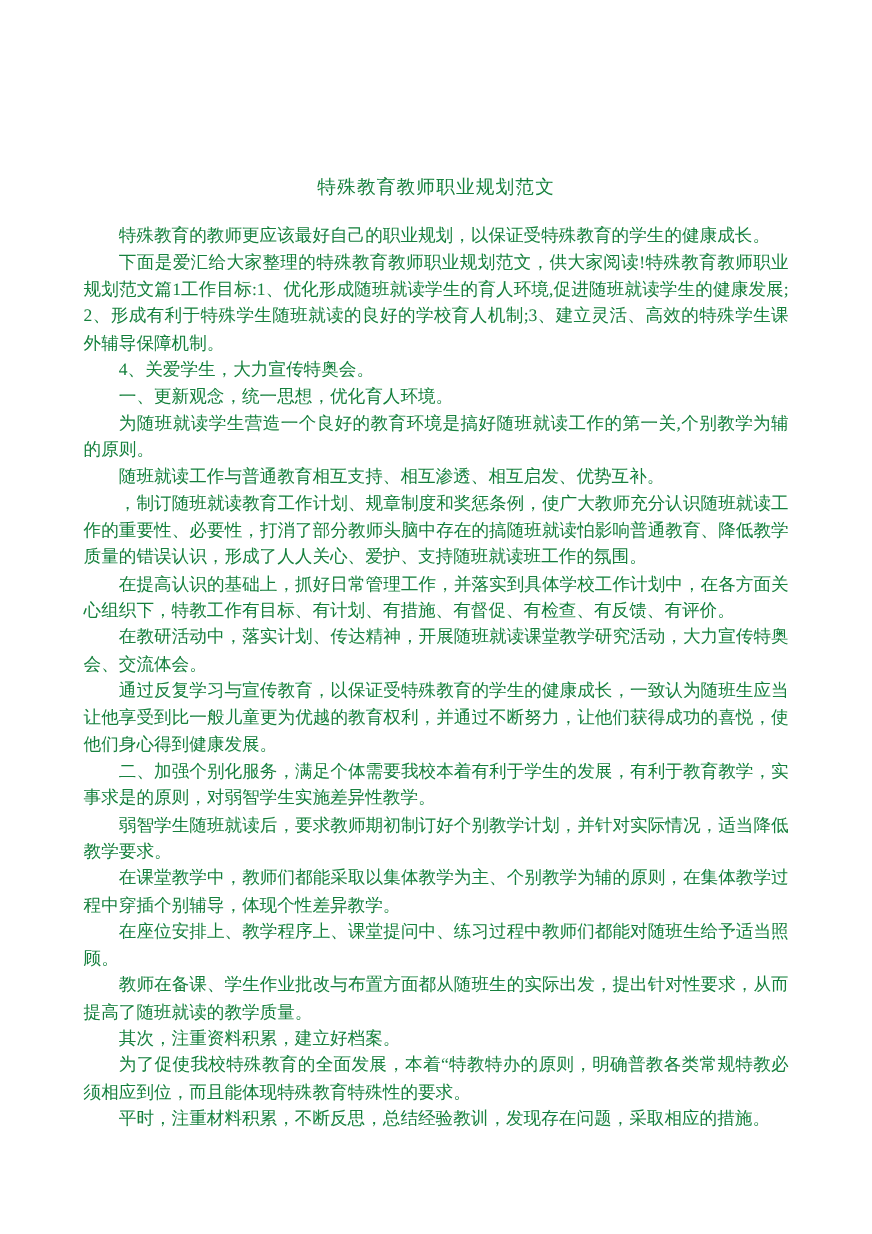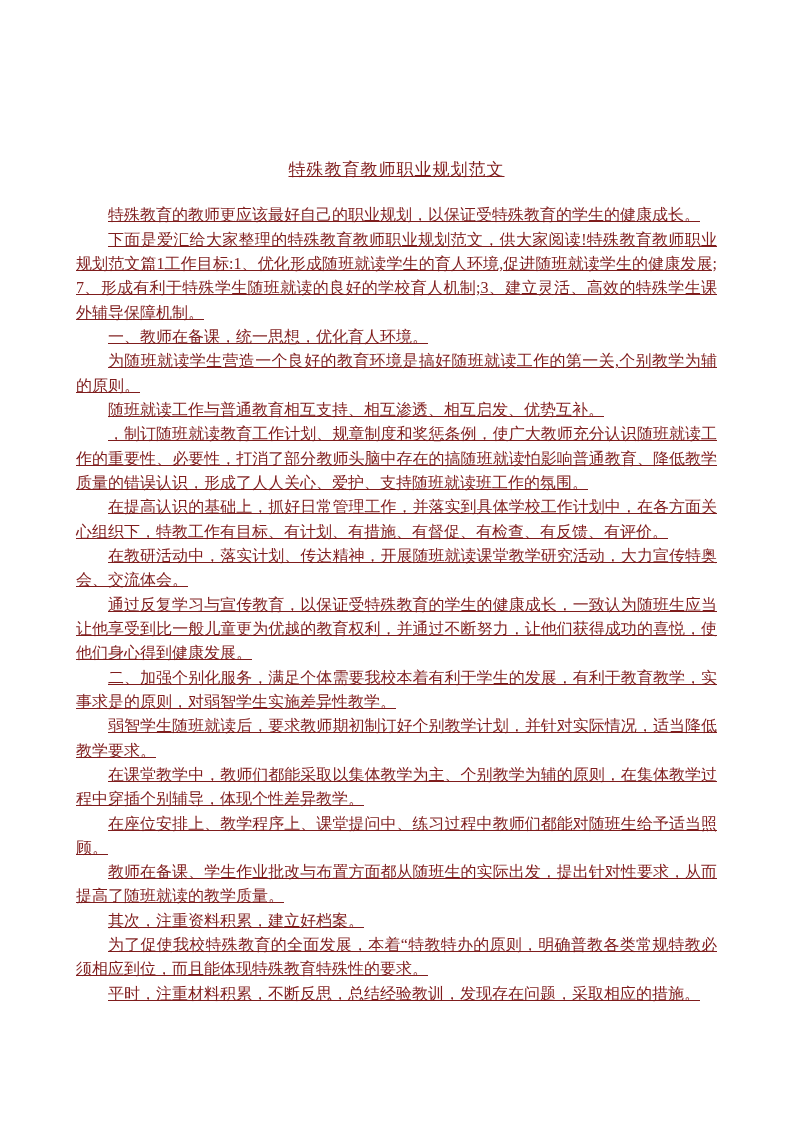--- a/index.html
+++ b/index.html
@@ -5,23 +5,22 @@
   * { box-sizing: border-box; }
   html, body { margin: 0; padding: 0; background: #ffffff; }
   .page {
     position: relative;
     width: 793px;
     height: 1122px;
     margin: 0 auto;
     background: #ffffff;
     overflow: hidden;
     font-family: "Liberation Serif", "DejaVu Serif", serif;
-    color: #7f1d1d;
+    color: #15803d;
     padding: 158px 76px 0 76px;
-    text-decoration: underline;
   }
   .doc-title {
     margin: 0 0 21px 0;
     font-size: 17px;
     font-weight: normal;
     text-align: center;
     line-height: 24.3px;
     letter-spacing: 1px;
   }
   .doc-body { width: 641px; }
@@ -34,22 +33,23 @@
     word-break: break-all;
   }
 </style>
 </head>
 <body>
 
 <div class="page">
   <h1 class="doc-title">特殊教育教师职业规划范文</h1>
   <div class="doc-body" id="doc-body">
       <p class="para">特殊教育的教师更应该最好自己的职业规划，以保证受特殊教育的学生的健康成长。</p>
-      <p class="para">下面是爱汇给大家整理的特殊教育教师职业规划范文，供大家阅读!特殊教育教师职业规划范文篇1工作目标:1、优化形成随班就读学生的育人环境,促进随班就读学生的健康发展;7、形成有利于特殊学生随班就读的良好的学校育人机制;3、建立灵活、高效的特殊学生课外辅导保障机制。</p>
-      <p class="para">一、教师在备课，统一思想，优化育人环境。</p>
+      <p class="para">下面是爱汇给大家整理的特殊教育教师职业规划范文，供大家阅读!特殊教育教师职业规划范文篇1工作目标:1、优化形成随班就读学生的育人环境,促进随班就读学生的健康发展;2、形成有利于特殊学生随班就读的良好的学校育人机制;3、建立灵活、高效的特殊学生课外辅导保障机制。</p>
+      <p class="para">4、关爱学生，大力宣传特奥会。</p>
+      <p class="para">一、更新观念，统一思想，优化育人环境。</p>
       <p class="para">为随班就读学生营造一个良好的教育环境是搞好随班就读工作的第一关,个别教学为辅的原则。</p>
       <p class="para">随班就读工作与普通教育相互支持、相互渗透、相互启发、优势互补。</p>
       <p class="para">，制订随班就读教育工作计划、规章制度和奖惩条例，使广大教师充分认识随班就读工作的重要性、必要性，打消了部分教师头脑中存在的搞随班就读怕影响普通教育、降低教学质量的错误认识，形成了人人关心、爱护、支持随班就读班工作的氛围。</p>
       <p class="para">在提高认识的基础上，抓好日常管理工作，并落实到具体学校工作计划中，在各方面关心组织下，特教工作有目标、有计划、有措施、有督促、有检查、有反馈、有评价。</p>
       <p class="para">在教研活动中，落实计划、传达精神，开展随班就读课堂教学研究活动，大力宣传特奥会、交流体会。</p>
       <p class="para">通过反复学习与宣传教育，以保证受特殊教育的学生的健康成长，一致认为随班生应当让他享受到比一般儿童更为优越的教育权利，并通过不断努力，让他们获得成功的喜悦，使他们身心得到健康发展。</p>
       <p class="para">二、加强个别化服务，满足个体需要我校本着有利于学生的发展，有利于教育教学，实事求是的原则，对弱智学生实施差异性教学。</p>
       <p class="para">弱智学生随班就读后，要求教师期初制订好个别教学计划，并针对实际情况，适当降低教学要求。</p>
       <p class="para">在课堂教学中，教师们都能采取以集体教学为主、个别教学为辅的原则，在集体教学过程中穿插个别辅导，体现个性差异教学。</p>
       <p class="para">在座位安排上、教学程序上、课堂提问中、练习过程中教师们都能对随班生给予适当照顾。</p>

